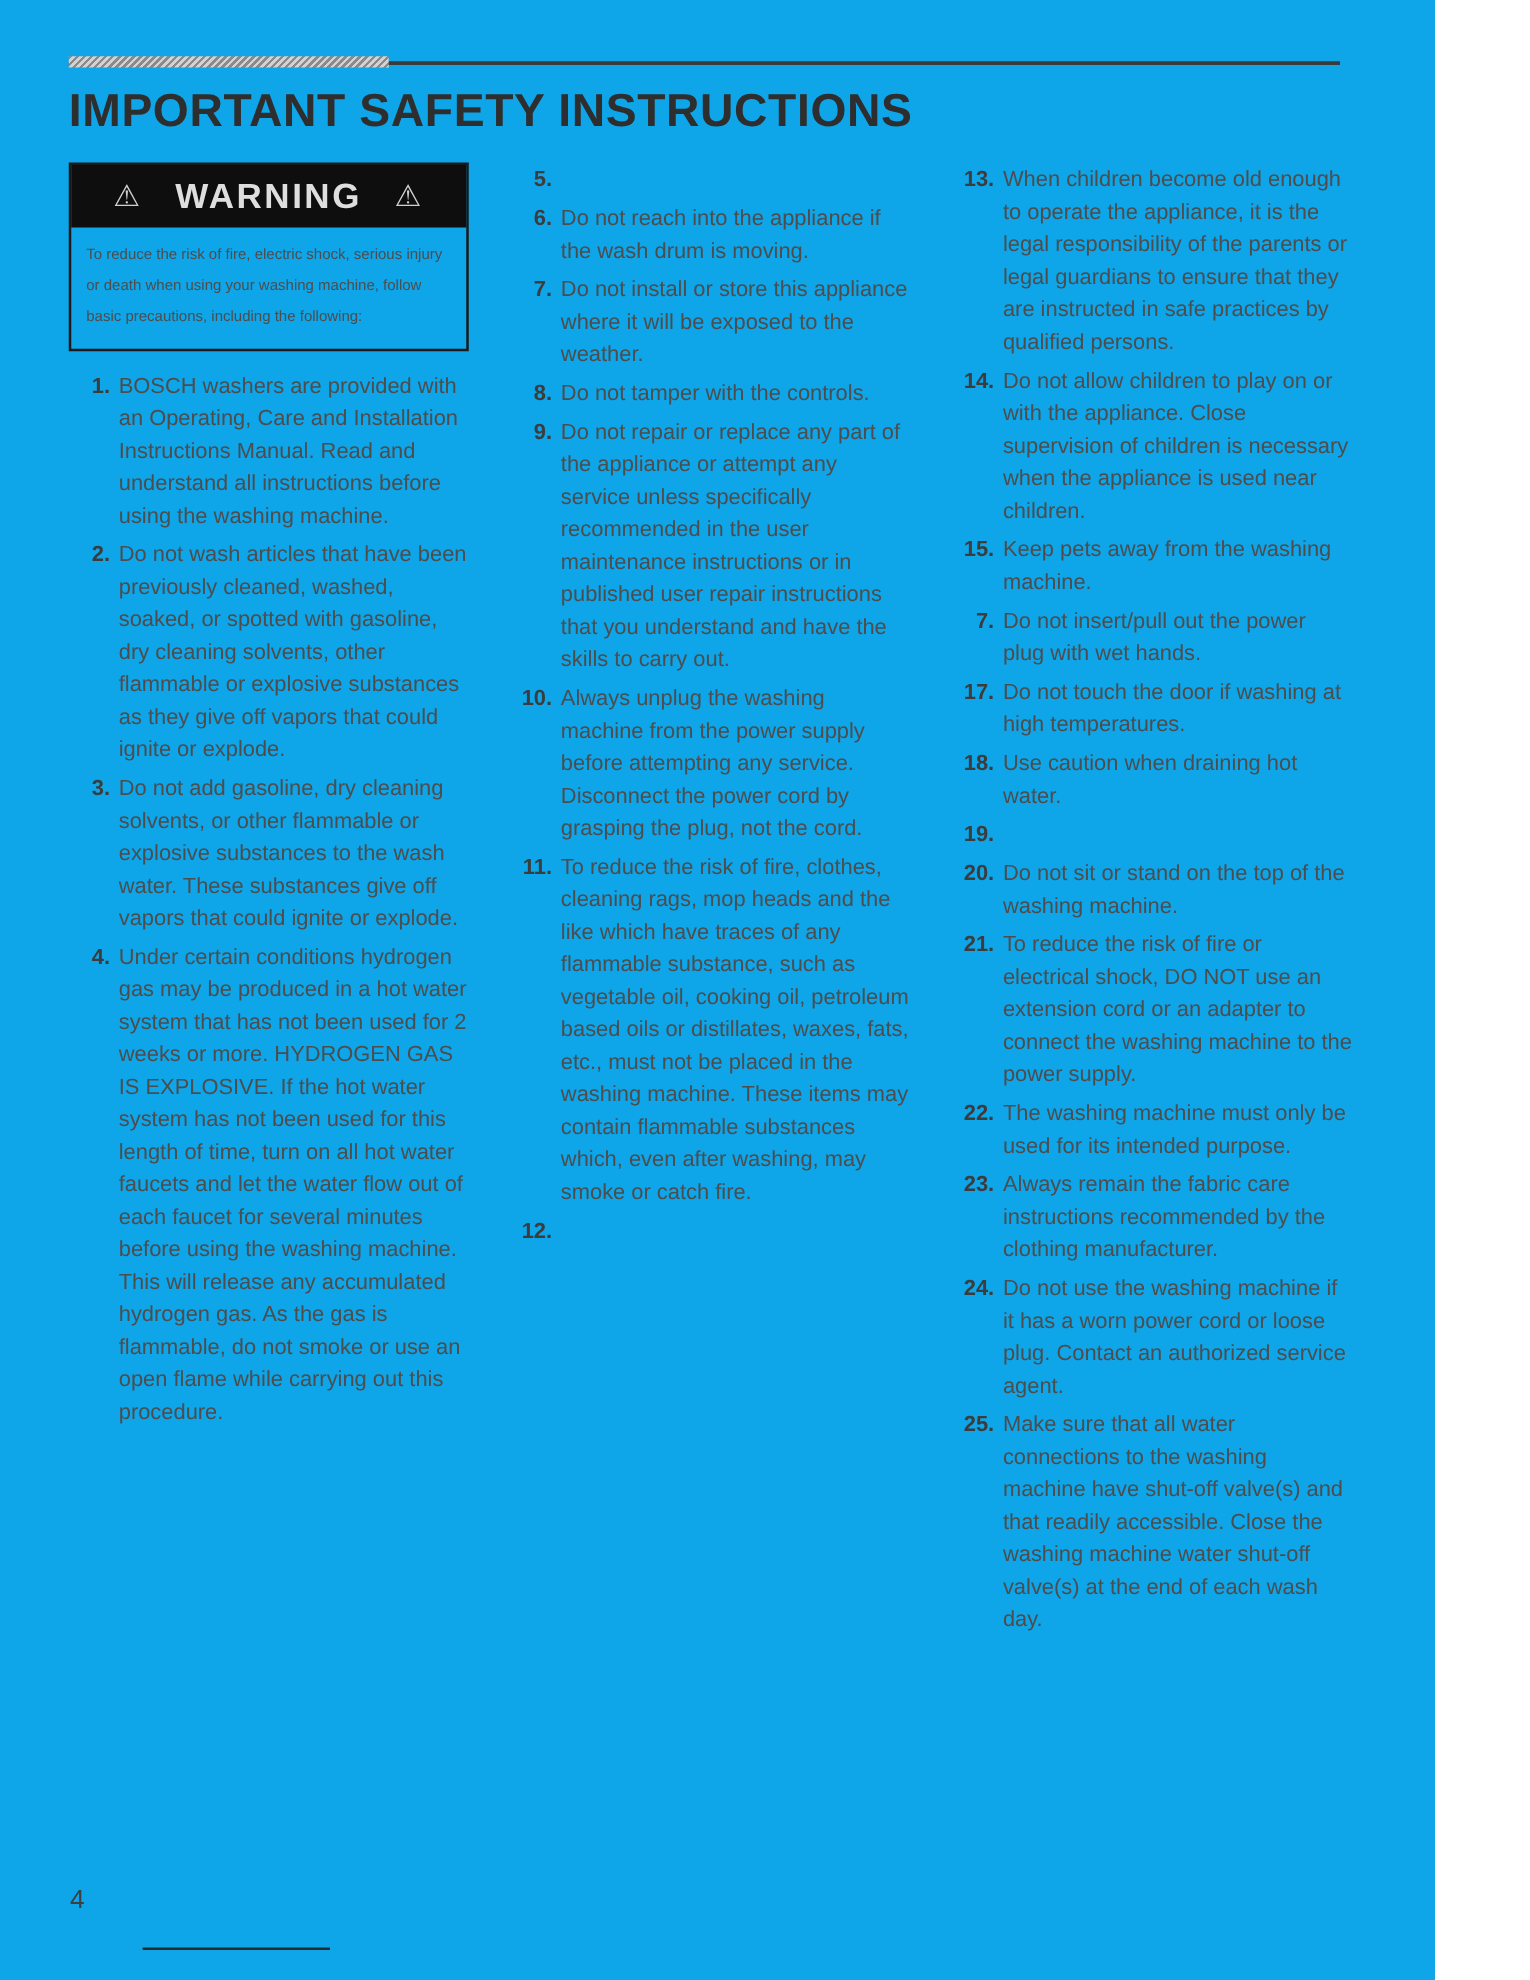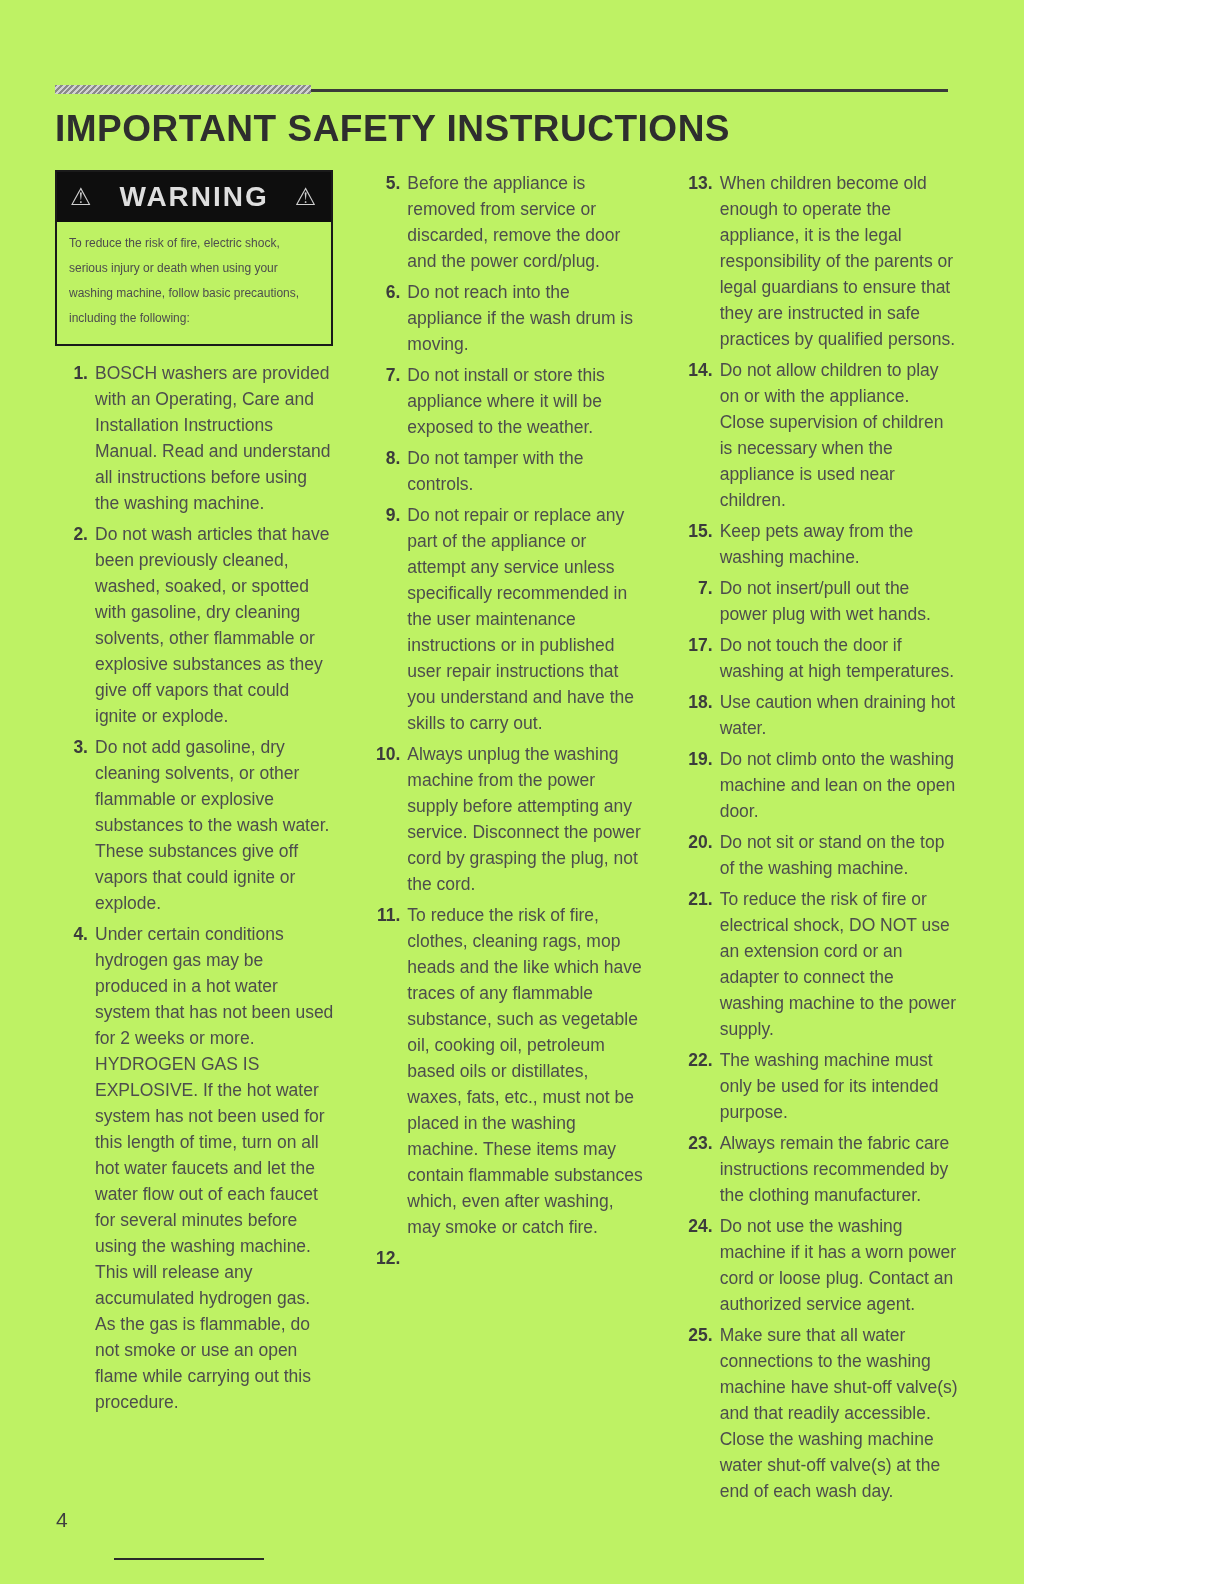--- a/index.html
+++ b/index.html
@@ -5,23 +5,23 @@
   * { margin: 0; padding: 0; box-sizing: border-box; }
   html, body { background: #ffffff; }
   body {
     width: 1224px; height: 1584px;
     font-family: "Liberation Sans", sans-serif;
     color: #4d4d4d;
     -webkit-font-smoothing: antialiased;
   }
   .sheet {
     position: relative;
-    width: 1024px; height: 1584px;
-    background: #bef264;
-    padding: 84px 66px 0 55px;
+    width: 1148px; height: 1584px;
+    background: #0ea5e9;
+    padding: 44px 66px 0 55px;
     overflow: hidden;
   }
   
   .toprule { position: relative; height: 12px; }
   .toprule .rule-line {
     position: absolute; left: 0; right: 10px; top: 5px;
     border-top: 3px solid #3a3a3a;
   }
   .toprule .rule-hatch {
     position: absolute; left: 0; top: 1px; width: 256px; height: 9px;
@@ -127,21 +127,20 @@
             <span class="num">4.</span>
             <span class="txt">Under certain conditions hydrogen gas may be produced in a hot water system that has not been used for 2 weeks or more. HYDROGEN GAS IS EXPLOSIVE. If the hot water system has not been used for this length of time, turn on all hot water faucets and let the water flow out of each faucet for several minutes before using the washing machine. This will release any accumulated hydrogen gas. As the gas is flammable, do not smoke or use an open flame while carrying out this procedure.</span>
           </div>
         </div>
     </div>
 
     <div class="col">
       <div class="items">
           <div class="item">
             <span class="num">5.</span>
-            <span class="txt">Before the appliance is removed from service or discarded, remove the door and the power cord/plug.</span>
           </div>
           <div class="item">
             <span class="num">6.</span>
             <span class="txt">Do not reach into the appliance if the wash drum is moving.</span>
           </div>
           <div class="item">
             <span class="num">7.</span>
             <span class="txt">Do not install or store this appliance where it will be exposed to the weather.</span>
           </div>
           <div class="item">
@@ -187,21 +186,20 @@
           <div class="item">
             <span class="num">17.</span>
             <span class="txt">Do not touch the door if washing at high temperatures.</span>
           </div>
           <div class="item">
             <span class="num">18.</span>
             <span class="txt">Use caution when draining hot water.</span>
           </div>
           <div class="item">
             <span class="num">19.</span>
-            <span class="txt">Do not climb onto the washing machine and lean on the open door.</span>
           </div>
           <div class="item">
             <span class="num">20.</span>
             <span class="txt">Do not sit or stand on the top of the washing machine.</span>
           </div>
           <div class="item">
             <span class="num">21.</span>
             <span class="txt">To reduce the risk of fire or electrical shock, DO NOT use an extension cord or an adapter to connect the washing machine to the power supply.</span>
           </div>
           <div class="item">

